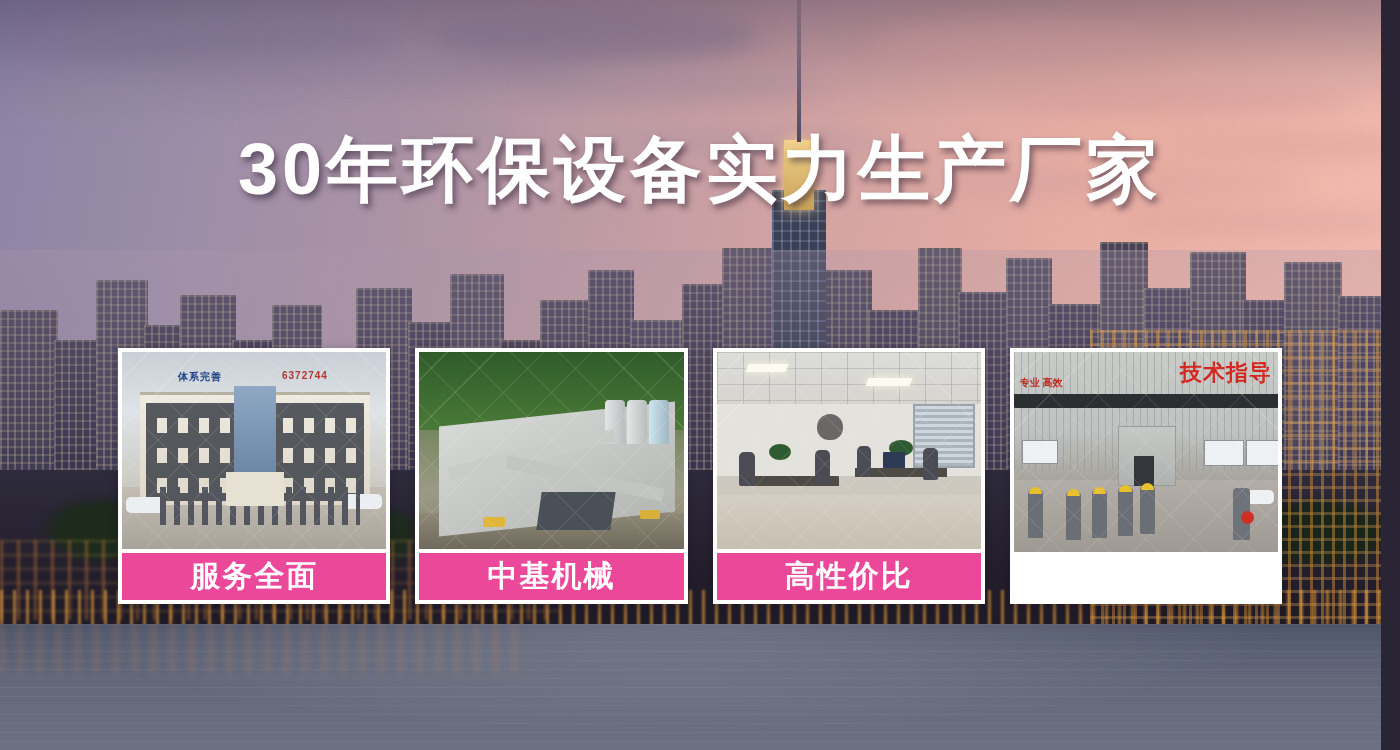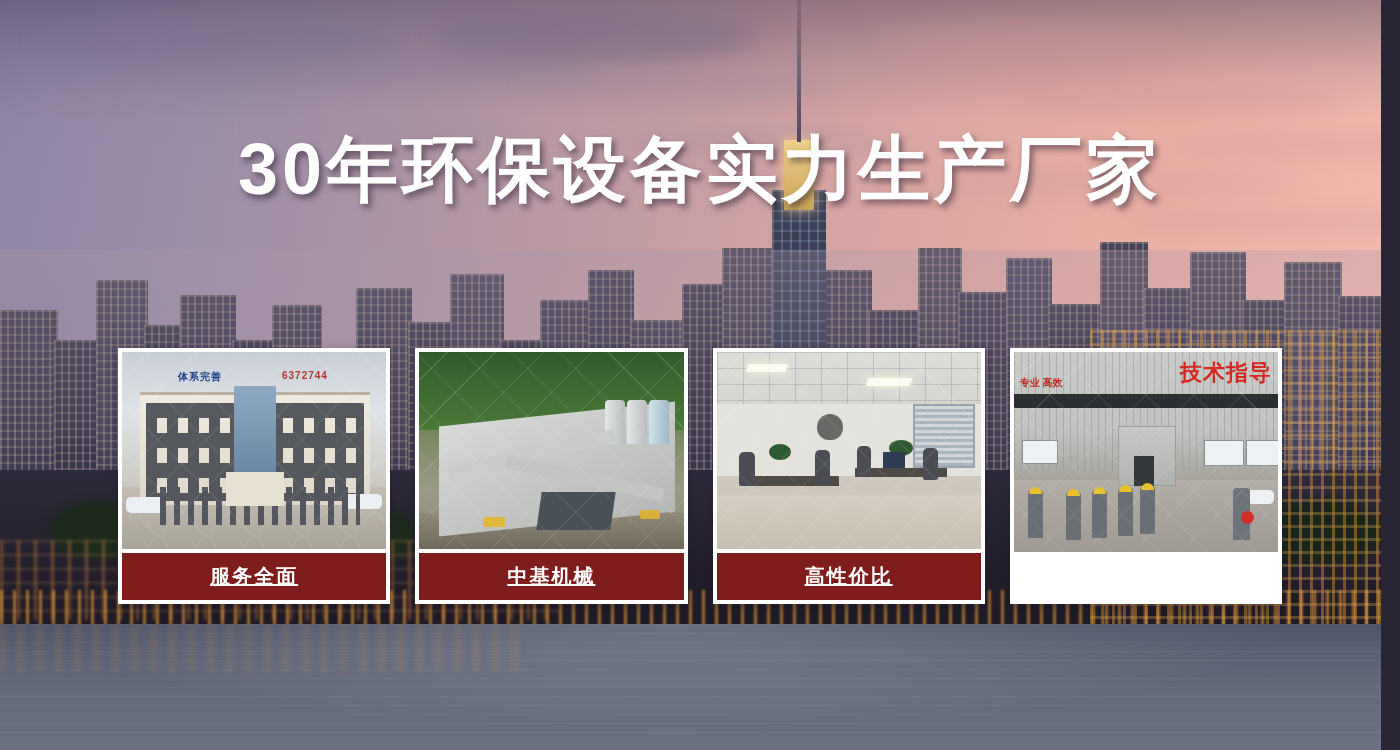--- a/index.html
+++ b/index.html
@@ -154,23 +154,23 @@
   .card{
     width:274px;height:256px;background:#ffffff;
     padding:4px 4px 4px 4px;box-sizing:border-box;
     box-shadow:0 3px 10px rgba(25,18,35,.35);
     display:flex;flex-direction:column;
   }
   .card-photo{
     position:relative;width:100%;height:200px;overflow:hidden;background:#8e8e92;
   }
   .card-caption{
-    height:48px;margin-top:4px;background:#7f1d1d;
+    height:48px;margin-top:4px;background:#ec4899;
     display:flex;align-items:center;justify-content:center;
-    color:#fff;font-size:20px;font-weight:bold;letter-spacing:2px;text-decoration:underline;
+    color:#fff;font-size:30px;font-weight:bold;letter-spacing:2px;
   }
   
   .wm{
     position:absolute;inset:0;pointer-events:none;
     background-image:
       repeating-linear-gradient(45deg,rgba(255,255,255,.26) 0 1px,rgba(0,0,0,0) 1px 34px),
       repeating-linear-gradient(-45deg,rgba(255,255,255,.26) 0 1px,rgba(0,0,0,0) 1px 34px);
     opacity:.55;
   }
 

